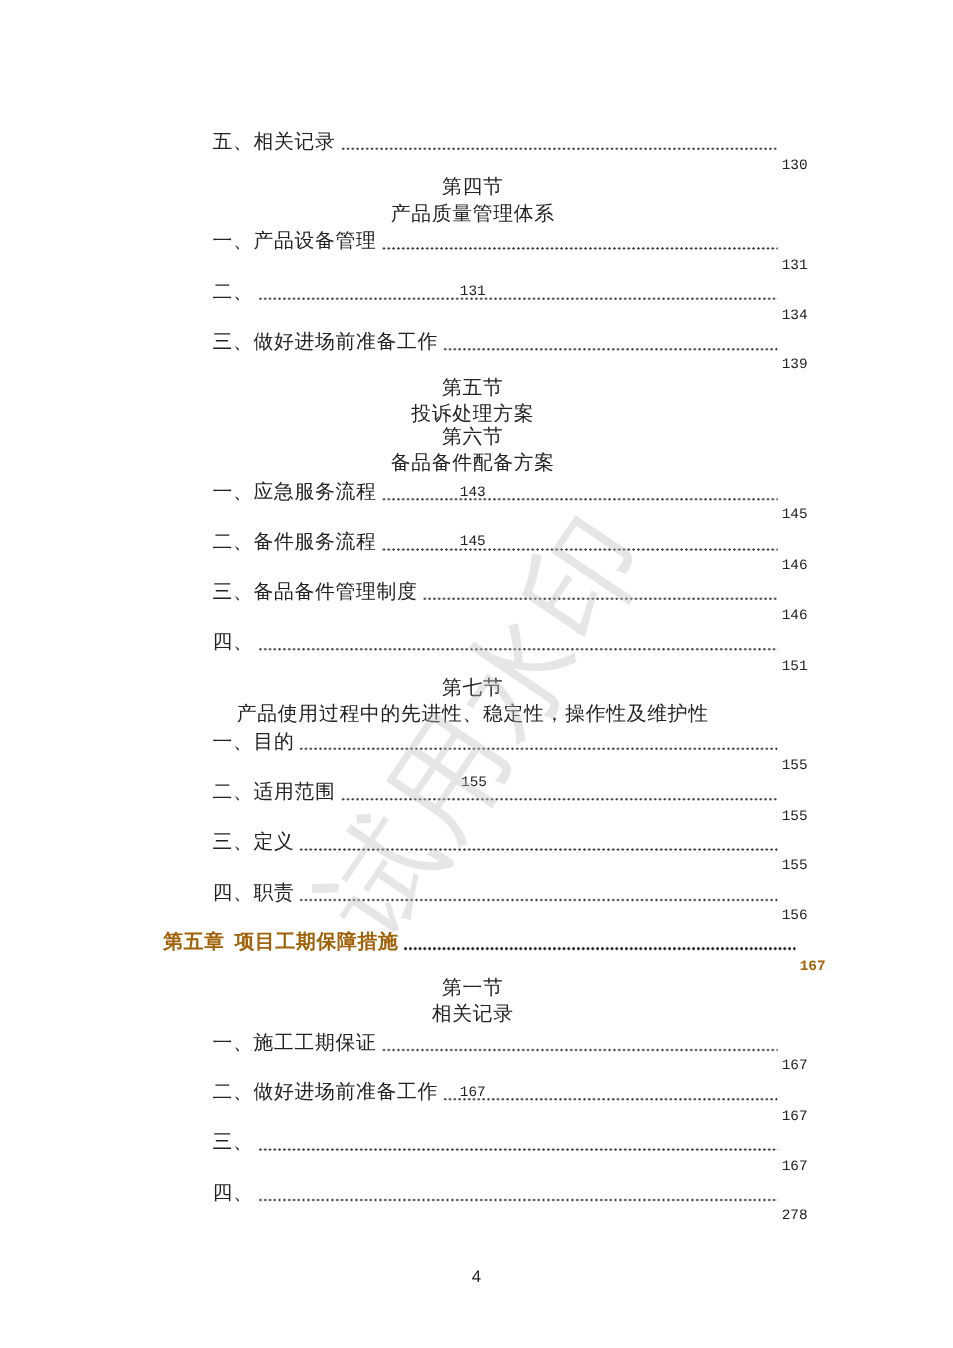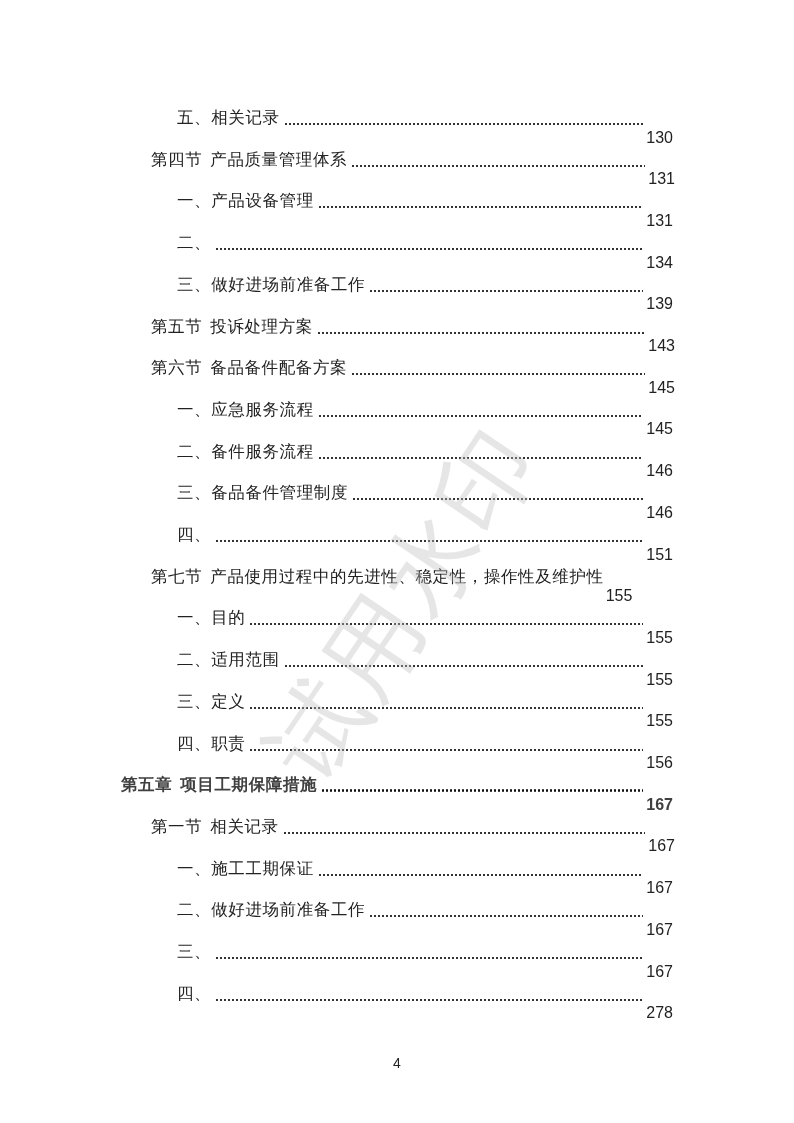--- a/index.html
+++ b/index.html
@@ -30,22 +30,22 @@
   }
   .toc-row {
     position: absolute;
     height: 30px;
     display: flex;
     align-items: center;
     font-size: 16.5px;
     letter-spacing: 0.6px;
     white-space: nowrap;
   }
-  .toc-row.level-1 { left: 121px; width: 552px; font-weight: bold; color: #404040; }
-  .toc-row.level-2 { left: 151px; width: 524px; }
+  .toc-row.level-1 { left: 136px; width: 552px; font-weight: bold; color: #a16207; }
+  .toc-row.level-2 { left: 132px; width: 524px; flex-direction: column; }
   .toc-row.level-3 { left: 177px; width: 496px; }
   .toc-row .num {
     flex: 0 0 auto;
   }
   .toc-row .gap {
     display: inline-block;
     width: 8px;
   }
   .toc-row .title {
     flex: 0 0 auto;
@@ -61,22 +61,22 @@
     background-repeat: repeat-x;
     background-position: left center;
   }
   .toc-row.level-1 .leader {
     background-image: radial-gradient(circle, #111111 1.05px, transparent 1.35px);
     height: 3px;
     background-size: 4px 3px;
   }
   .toc-row .page-no {
     flex: 0 0 auto;
-    font-family: Liberation Sans, sans-serif;
-    font-size: 16px;
+    font-family: Liberation Mono, monospace;
+    font-size: 12px;
     letter-spacing: 0;
     text-align: right;
     margin-top: 39px;
   }
   .toc-row.level-1 .page-no { font-weight: bold; }
 
   .page-footer {
     position: absolute;
     left: 0;
     width: 794px;

